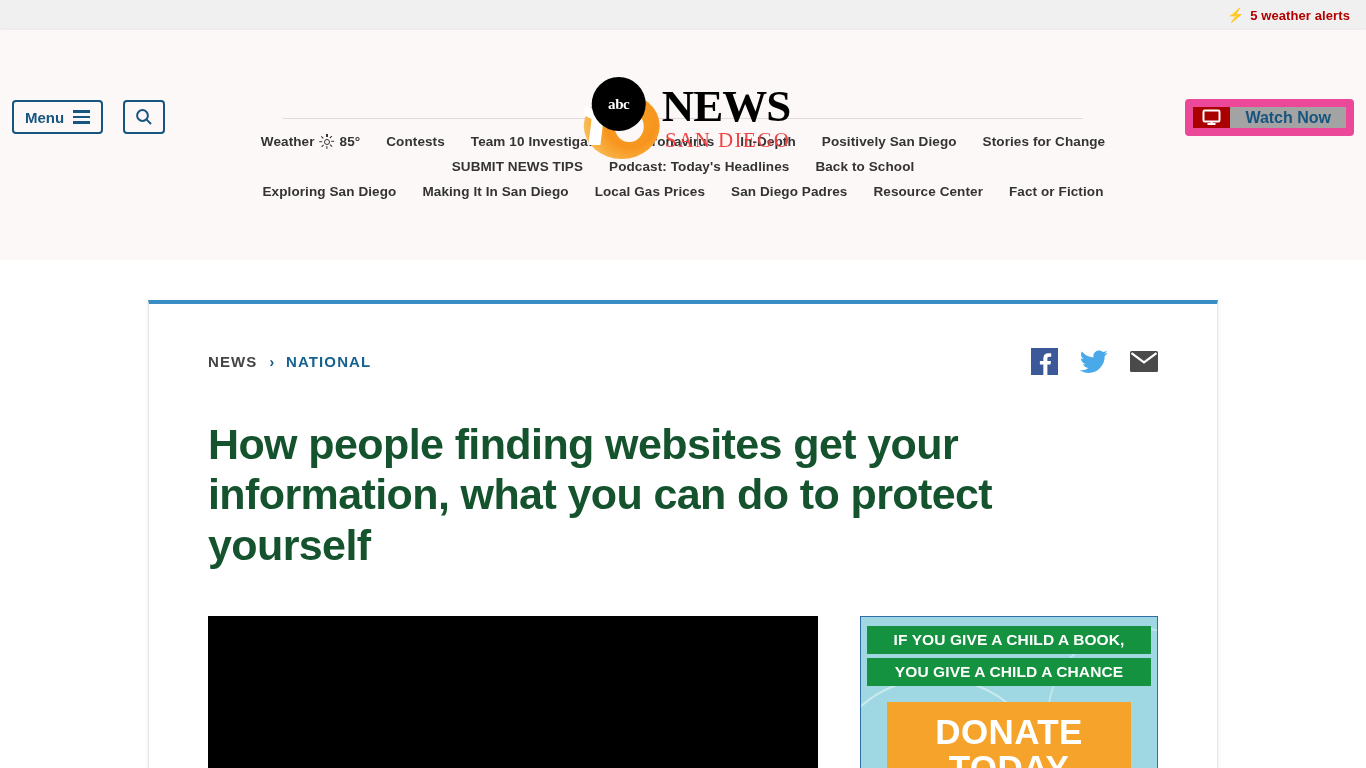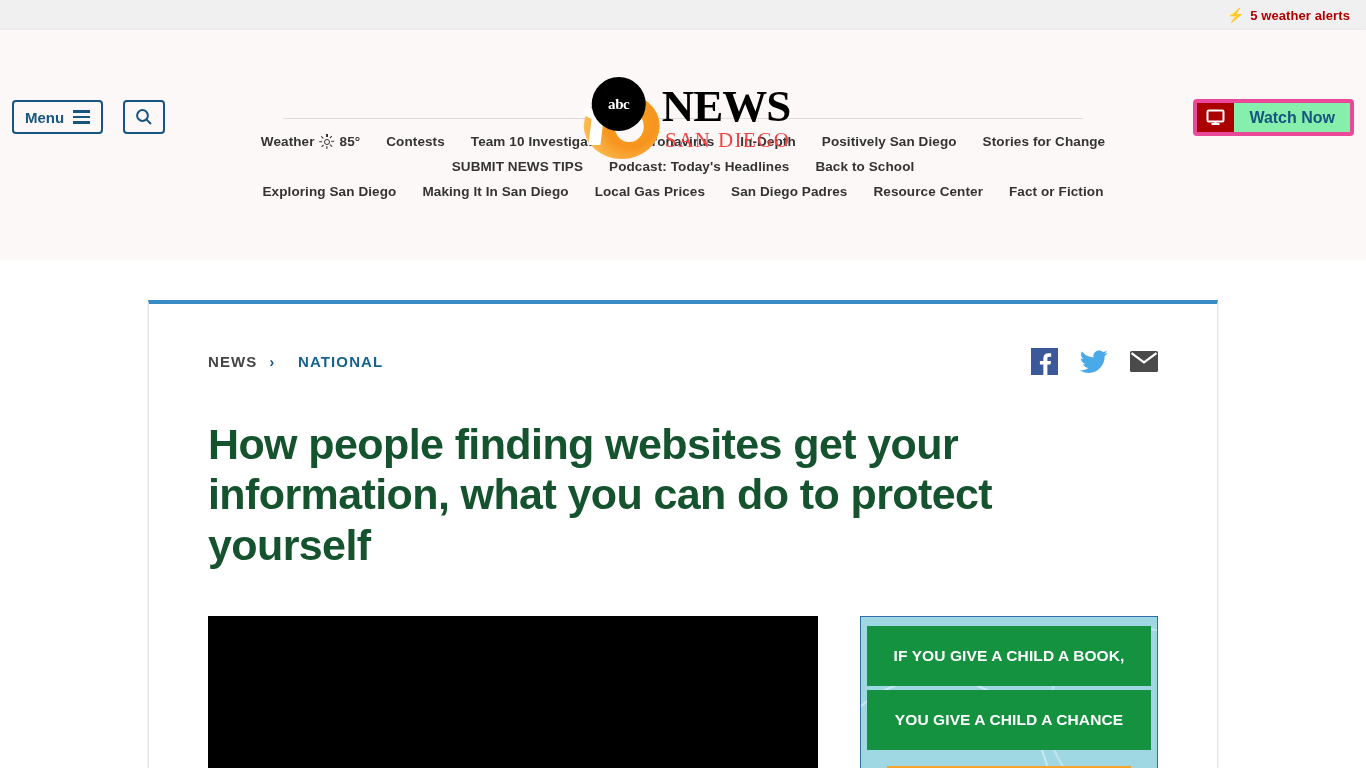--- a/index.html
+++ b/index.html
@@ -94,22 +94,22 @@
   }
   .logo-sd{
     font-family:"Liberation Serif", serif;
     font-size:21px; color:#ef4444; letter-spacing:1.4px;
     text-align:right; margin-top:1px;
   }
 
   .btn-watch{
     position:absolute; right:12px; top:69px;
     display:flex; align-items:stretch;
-    border:4px solid #ec4899; border-radius:4px;
-    height:37px; overflow:hidden; cursor:pointer; background:#86efac;
+    border:8px solid #ec4899; border-radius:4px;
+    height:37px; overflow:hidden; cursor:pointer; background:#a3a3a3;
   }
   .watch-ico{
     width:37px; background:#ab0000;
     display:flex; align-items:center; justify-content:center;
   }
   .watch-label{
     display:flex; align-items:center;
     padding:0 15px; color:#16557f;
     font-size:16px; font-weight:bold;
   }
@@ -147,21 +147,21 @@
     border:1px solid #e6e6e6;
     border-top:4px solid #3a8dc4;
     box-shadow:0 1px 3px rgba(0,0,0,.10);
   }
   .card-inner{ padding:44px 59px 0 59px; }
 
   .crumb-row{ display:flex; align-items:center; justify-content:space-between; }
   .crumb{ display:flex; align-items:center; gap:12px; }
   .crumb-a{ color:#444; font-size:15px; font-weight:bold; letter-spacing:1.1px; cursor:pointer; }
   .crumb-sep{ color:#16557f; font-size:14px; font-weight:bold; }
-  .crumb-b{ color:#15618f; font-size:15px; font-weight:bold; letter-spacing:1.1px; cursor:pointer;margin-left:12px; }
+  .crumb-b{ color:#15618f; font-size:15px; font-weight:bold; letter-spacing:1.1px; cursor:pointer; }
 
   .social{ display:flex; align-items:center; gap:22px; }
   .soc{ cursor:pointer; display:flex; }
 
   .headline{
     margin-top:44px;
     font-size:43px; line-height:1.17;
     font-weight:bold; color:#14532d;
     letter-spacing:-.6px;
     max-width:880px;
@@ -188,21 +188,21 @@
     border:2px solid rgba(255,255,255,.45);
   }
   .ad-swoosh2{
     position:absolute; right:-70px; top:10px;
     width:180px; height:180px; border-radius:50%;
     border:2px solid rgba(255,255,255,.35);
   }
   .ad-band{
     position:relative; background:#14923f; color:#fff;
     font-size:15.5px; font-weight:bold; text-align:center;
-    padding:21px 4px; letter-spacing:.1px;
+    padding:5px 4px; letter-spacing:.1px;
     margin:9px 6px 0 6px;
   }
   .ad-band.second{ margin-top:4px; }
   .ad-donate{
     position:relative; background:#f5a32a; color:#fff;
     margin:16px 26px 0 26px;
     text-align:center; padding:12px 4px 16px 4px;
     font-size:35px; font-weight:bold; line-height:1.04;
     letter-spacing:.4px;
   }

